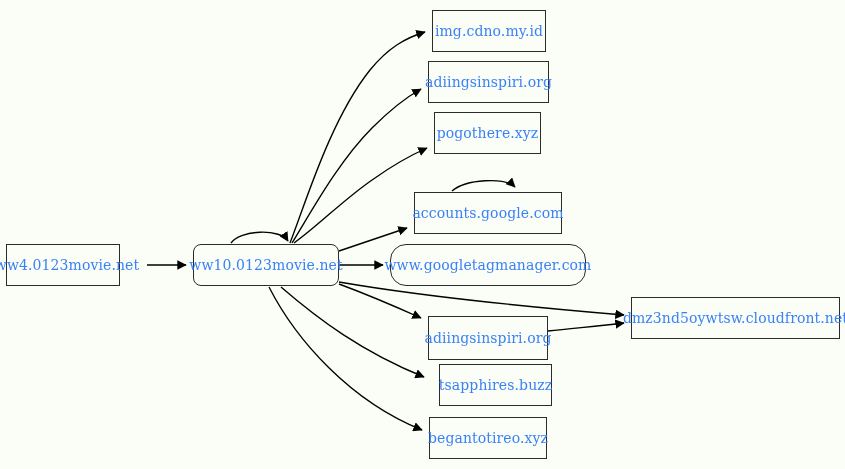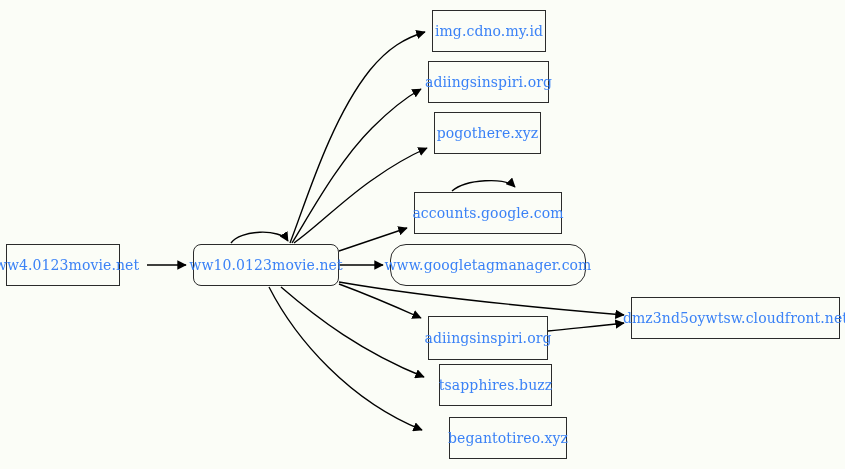--- a/index.html
+++ b/index.html
@@ -113,21 +113,21 @@
   </div>
 
   <div class="node-box" style="left:428px; top:316px; width:120px; height:44px;text-align:center;">
     <span class="node-label">adiingsinspiri.org</span>
   </div>
 
   <div class="node-box" style="left:431px; top:364px; width:113px; height:42px;margin-left:8px;">
     <span class="node-label">tsapphires.buzz</span>
   </div>
 
-  <div class="node-box" style="left:449px; top:417px; width:118px; height:42px;">
+  <div class="node-box" style="left:429px; top:417px; width:118px; height:42px;">
     <span class="node-label">begantotireo.xyz</span>
   </div>
 
   <div class="node-box" style="left:631px; top:297px; width:209px; height:42px;">
     <span class="node-label">dmz3nd5oywtsw.cloudfront.net</span>
   </div>
 
 </div>
 
 </body></html>

